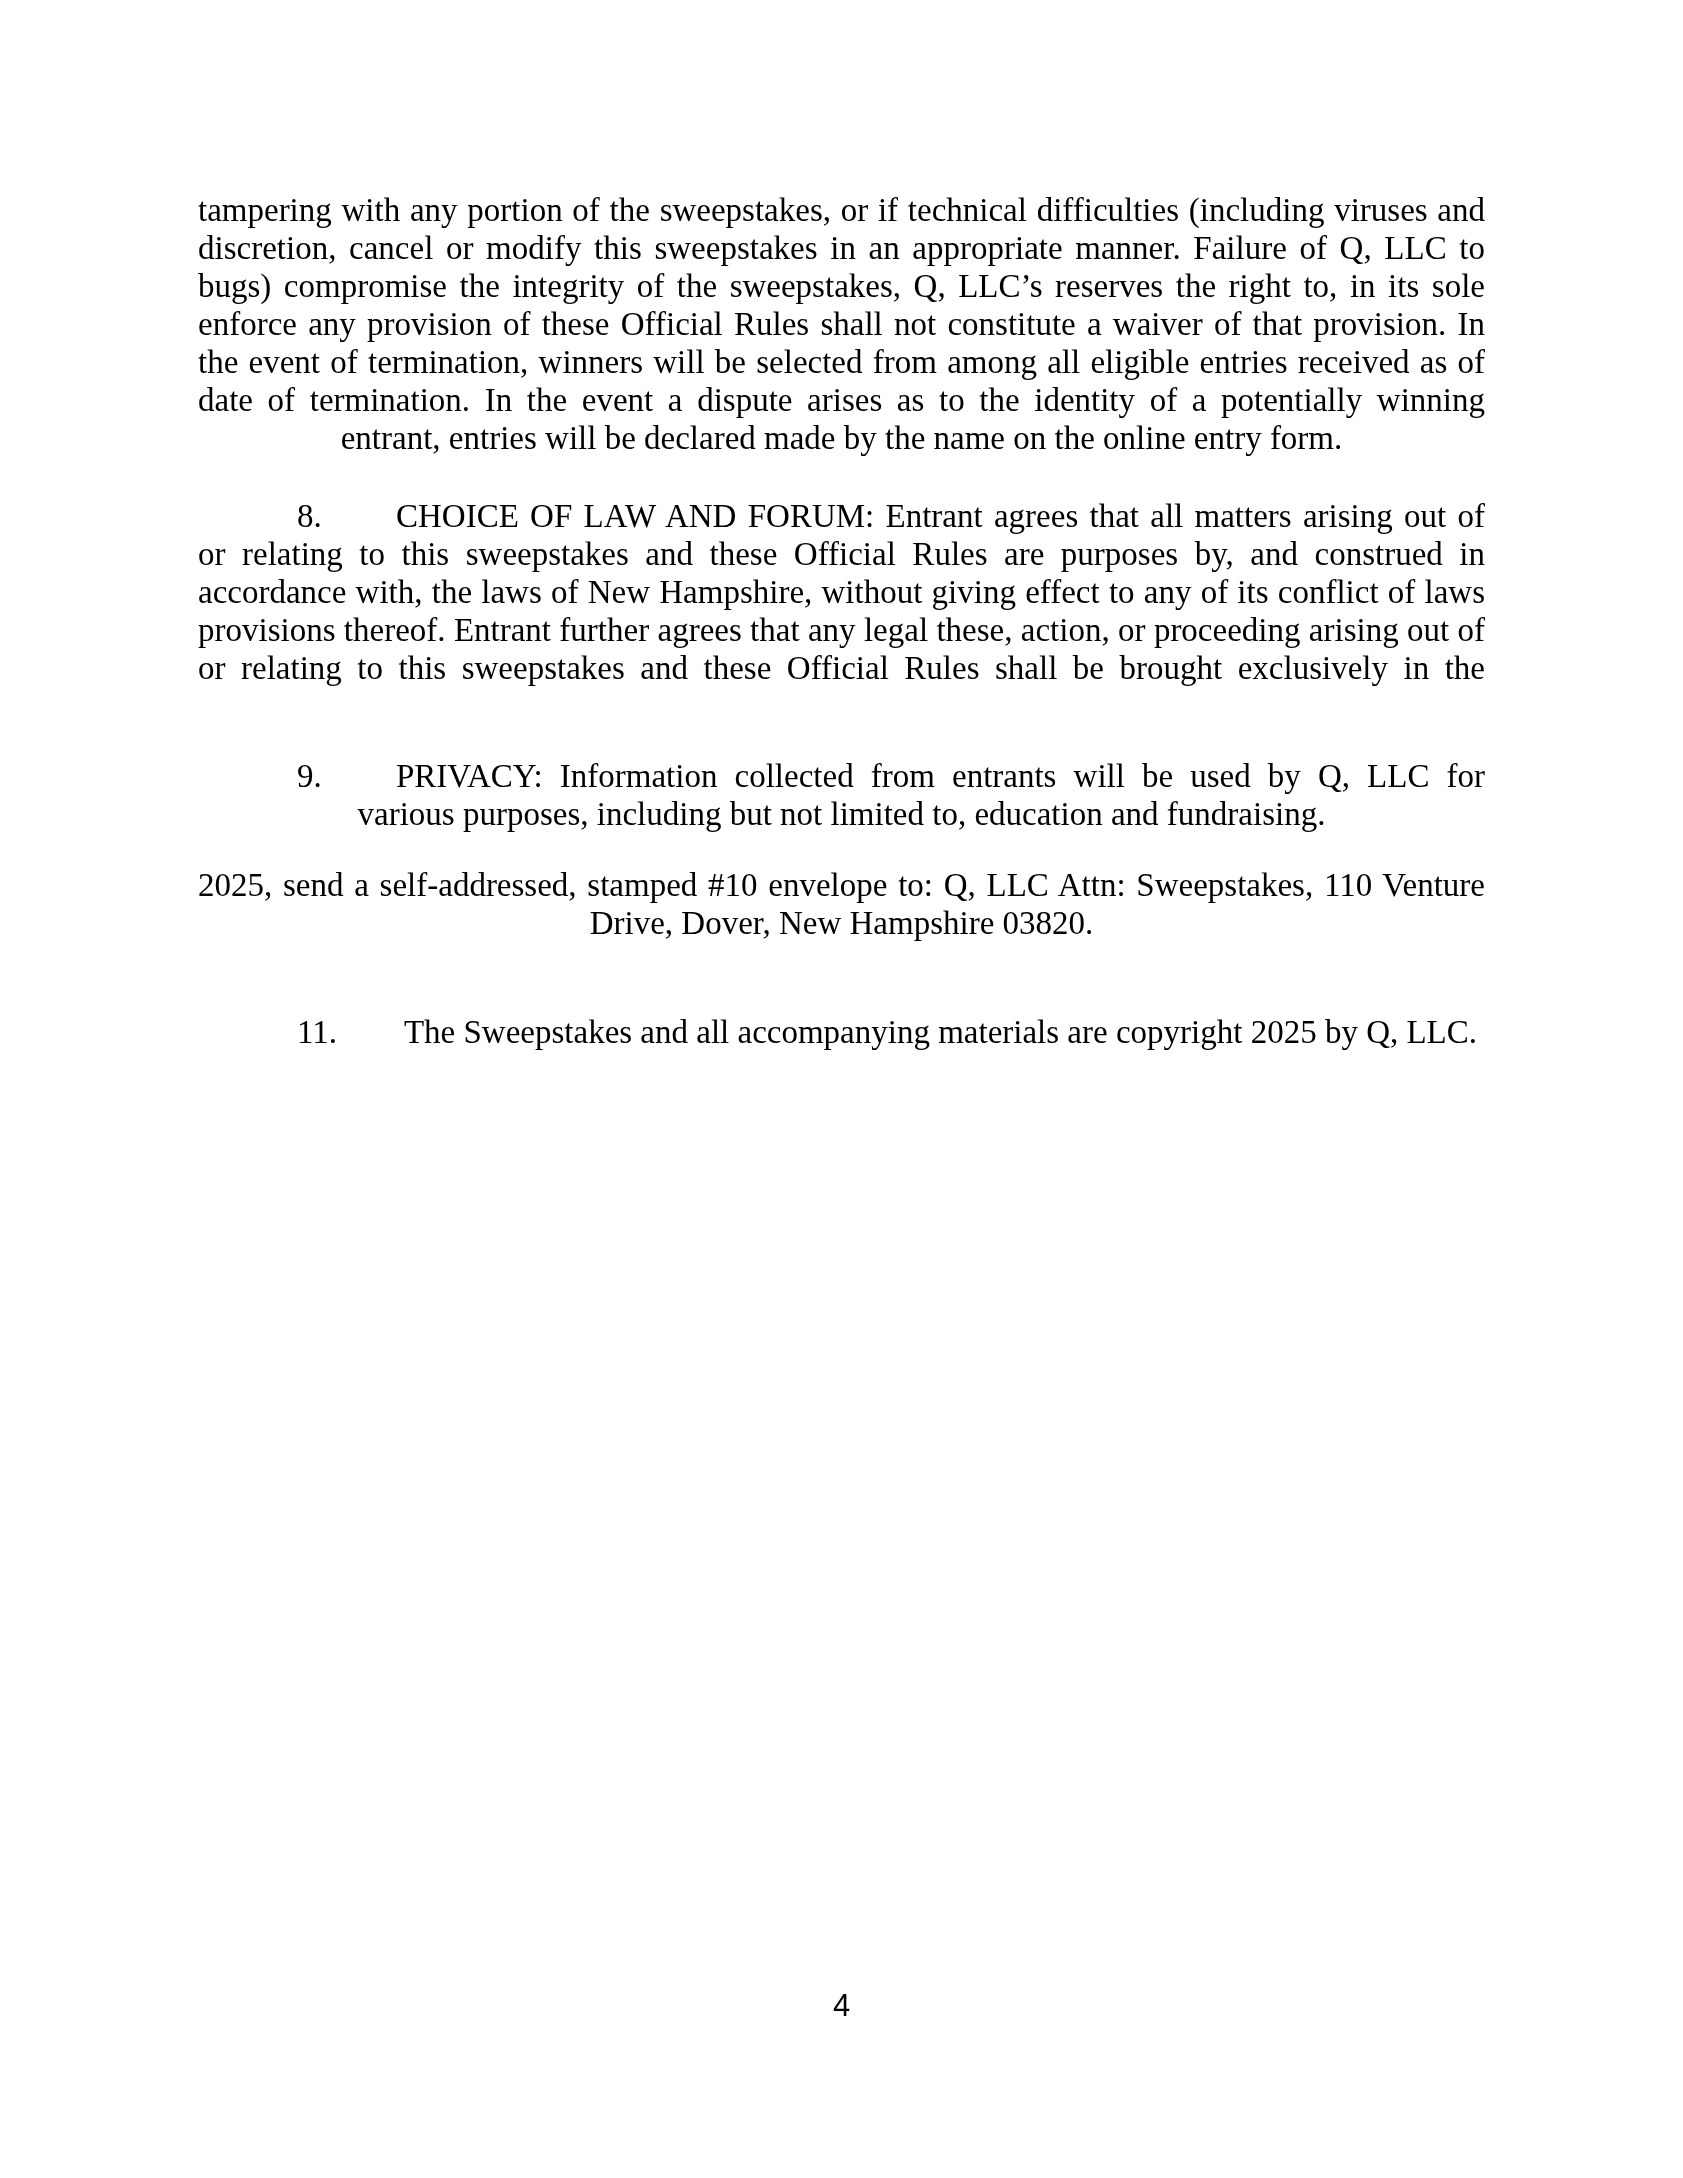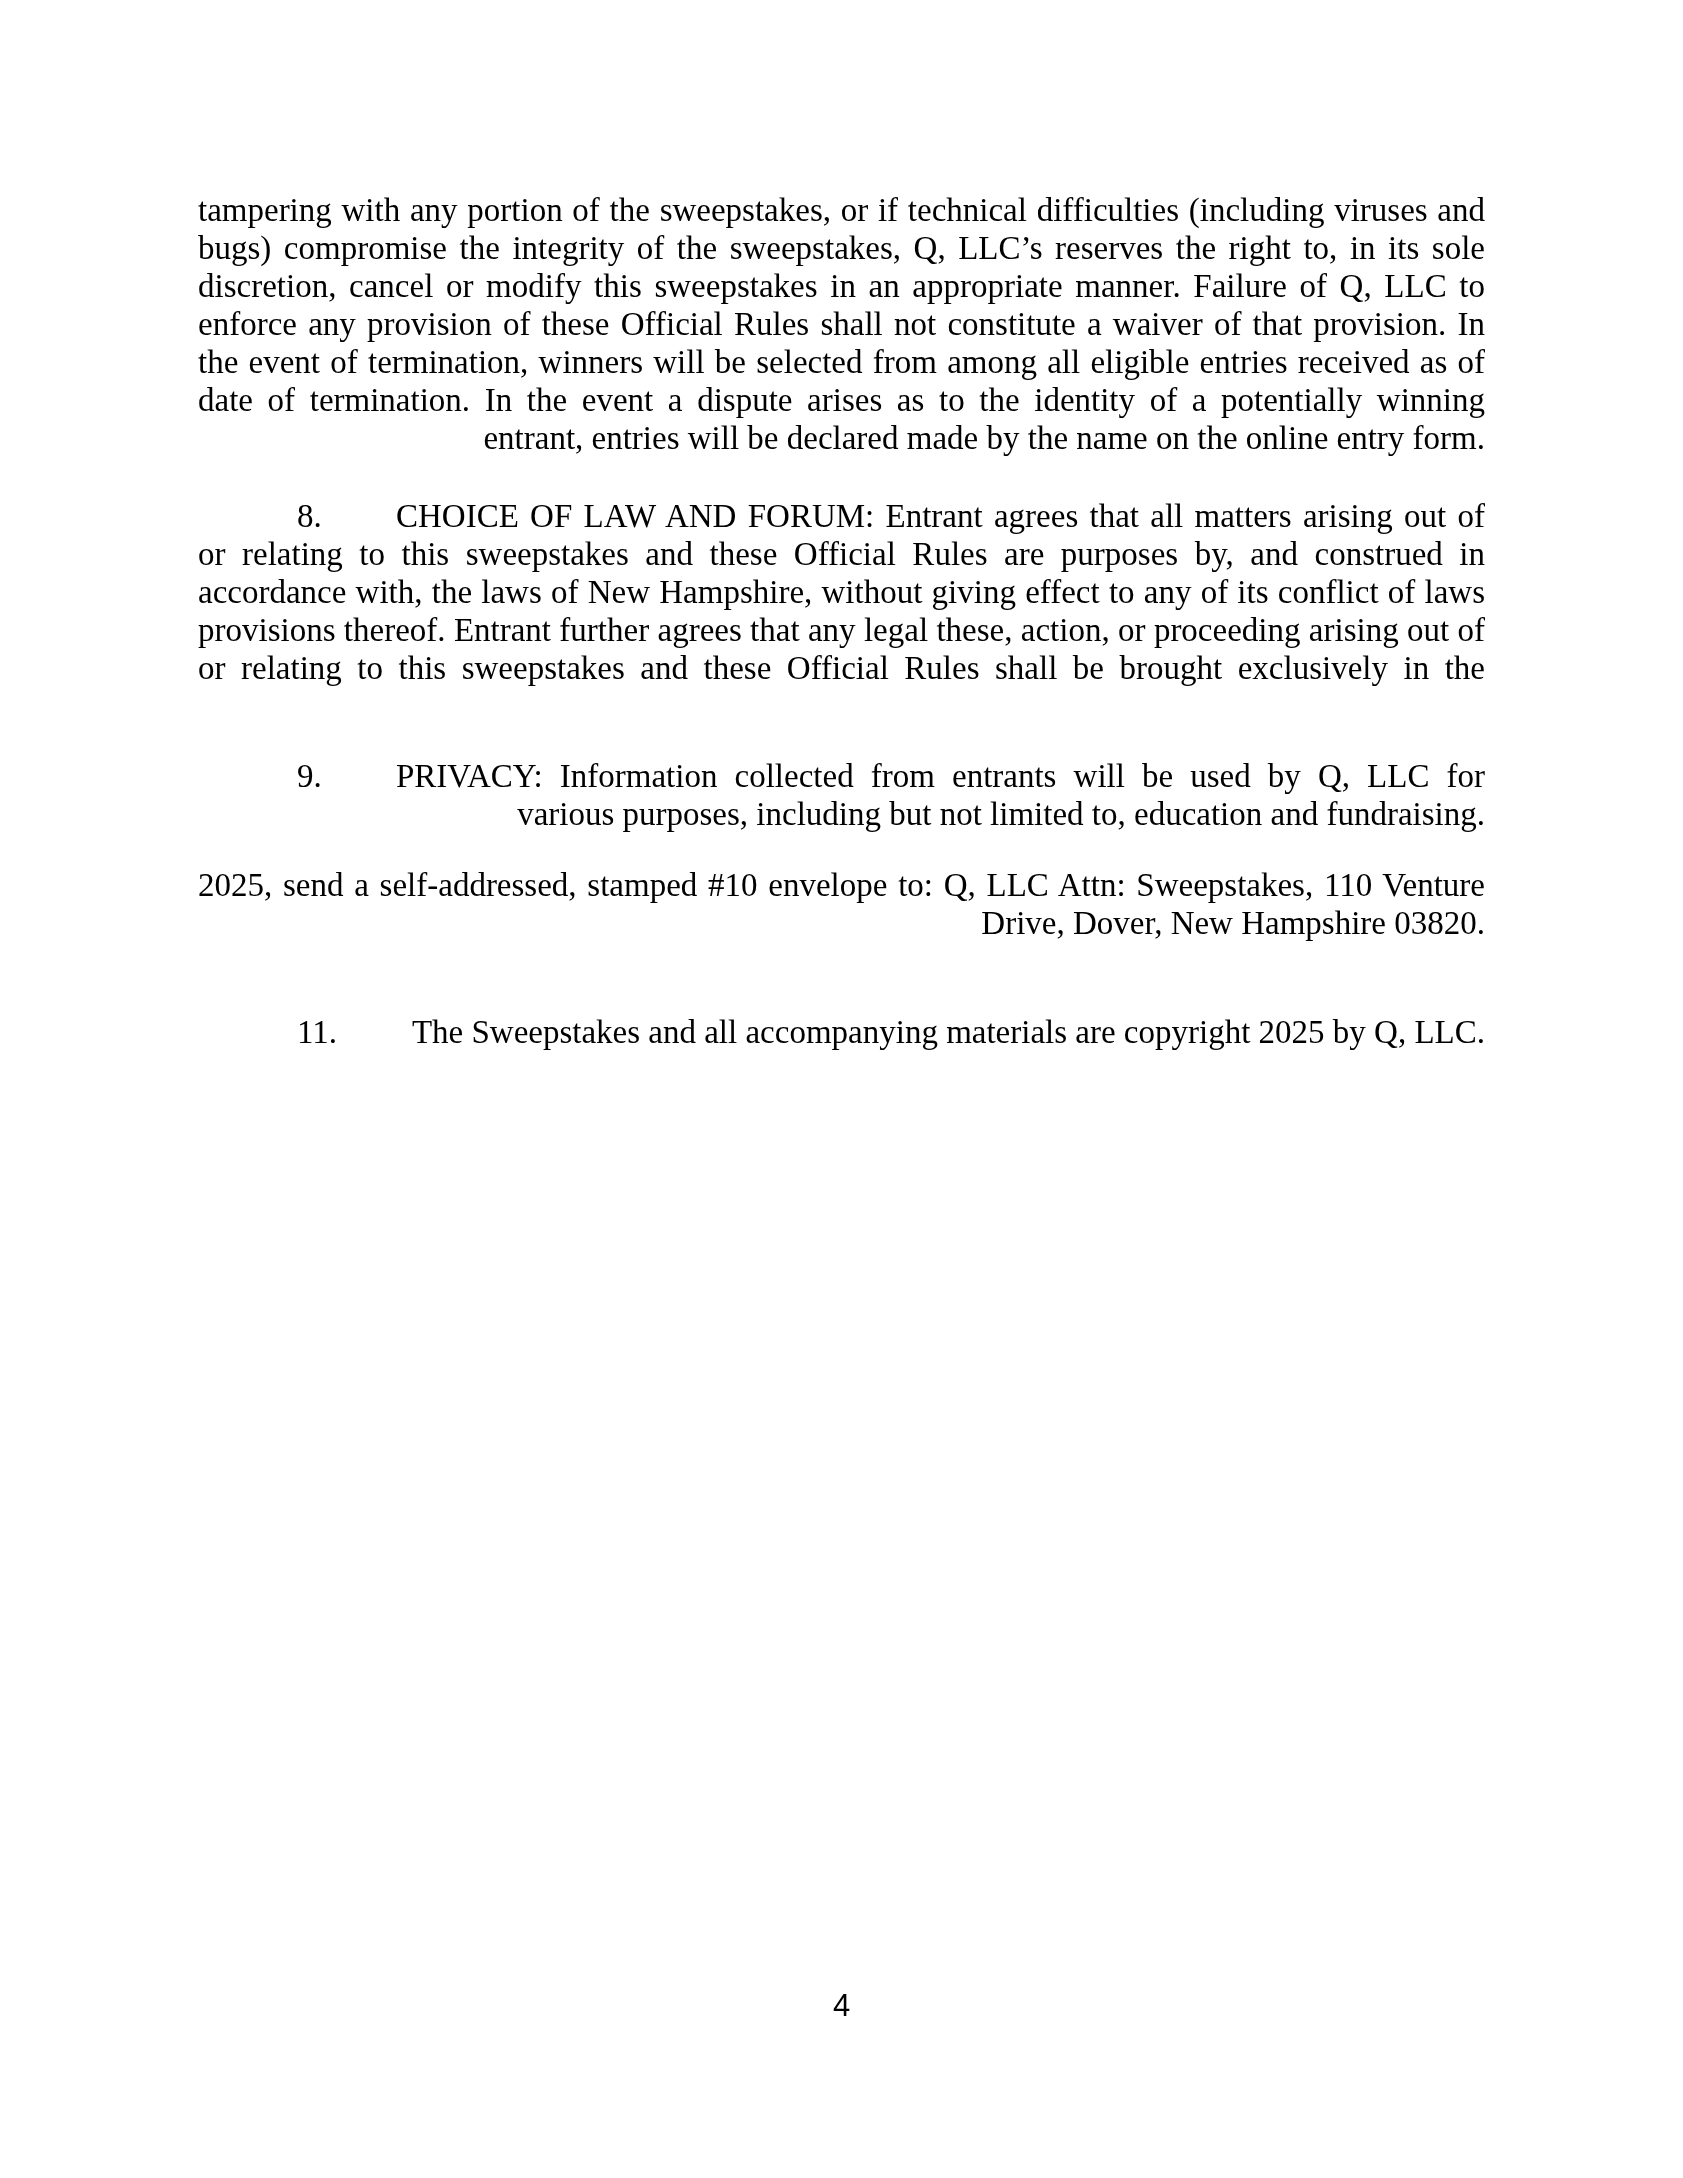--- a/index.html
+++ b/index.html
@@ -12,40 +12,40 @@
   }
   .para { position: absolute; left: 198px; width: 1287px; }
   .line {
     display: block; height: 38px; line-height: 38px;
     white-space: nowrap; overflow: visible;
   }
   .just {
     text-align: justify; text-align-last: justify; white-space: normal;
     overflow: hidden;
   }
-  .left { text-align: right; font-family: Liberation Serif, serif; }
+  .left { text-align: center; font-family: Liberation Serif, serif; }
   .first { position: relative; }
   .num { position: absolute; left: 99px; top: 0; }
   .first-text { display: block; margin-left: 198px; }
   .page-number {
     position: absolute; left: 0; width: 1683px; top: 1988px;
     text-align: center;
     font-family: "Liberation Sans", "DejaVu Sans", sans-serif;
     font-size: 31px; line-height: 36px;
   }
 </style>
 </head>
 <body>
 
 <div class="page">
 
   <div class="para" style="top:191px;">
     <span class="line just">tampering with any portion of the sweepstakes, or if technical difficulties (including viruses and</span>
+    <span class="line just">discretion, cancel or modify this sweepstakes in an appropriate manner. Failure of Q, LLC to</span>
     <span class="line just">bugs) compromise the integrity of the sweepstakes, Q, LLC’s reserves the right to, in its sole</span>
-    <span class="line just">discretion, cancel or modify this sweepstakes in an appropriate manner. Failure of Q, LLC to</span>
     <span class="line just">enforce any provision of these Official Rules shall not constitute a waiver of that provision. In</span>
     <span class="line just">the event of termination, winners will be selected from among all eligible entries received as of</span>
     <span class="line just">date of termination. In the event a dispute arises as to the identity of a potentially winning</span>
     <span class="line left">entrant, entries will be declared made by the name on the online entry form.</span>
   </div>
 
   <div class="para" style="top:497px;">
     <div class="line first">
       <span class="num">8.</span>
       <span class="first-text just">CHOICE OF LAW AND FORUM: Entrant agrees that all matters arising out of</span>

